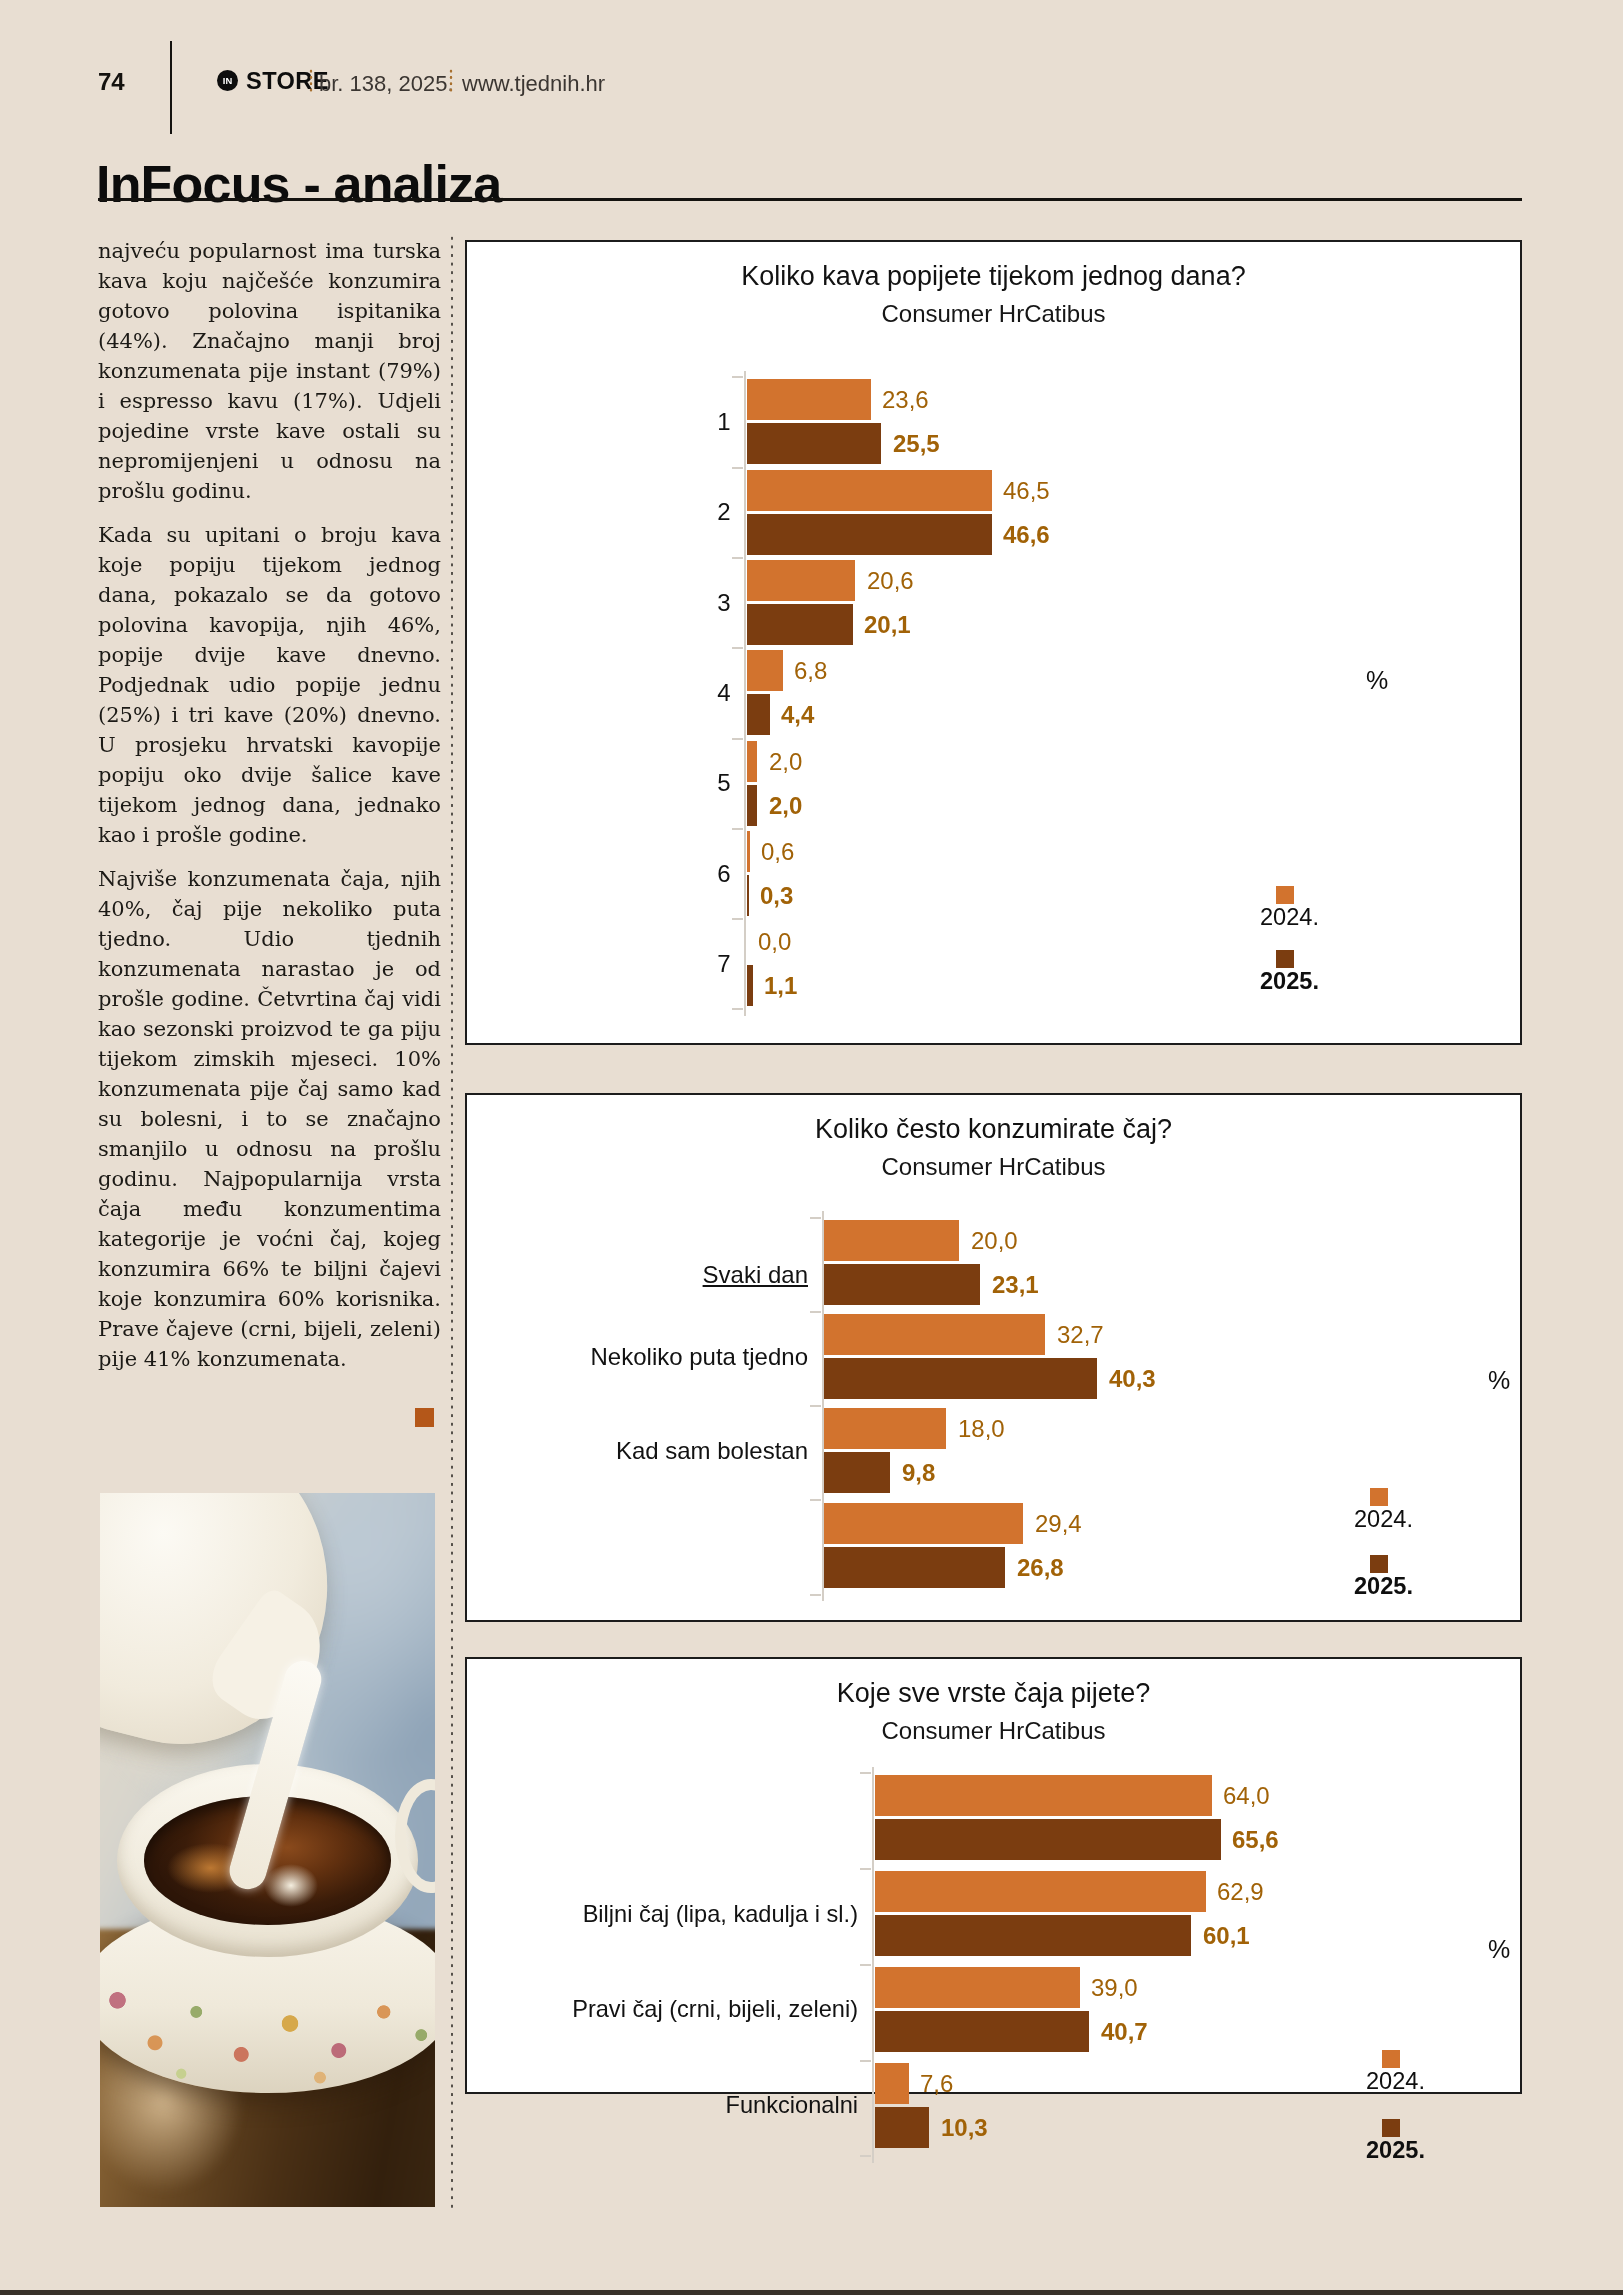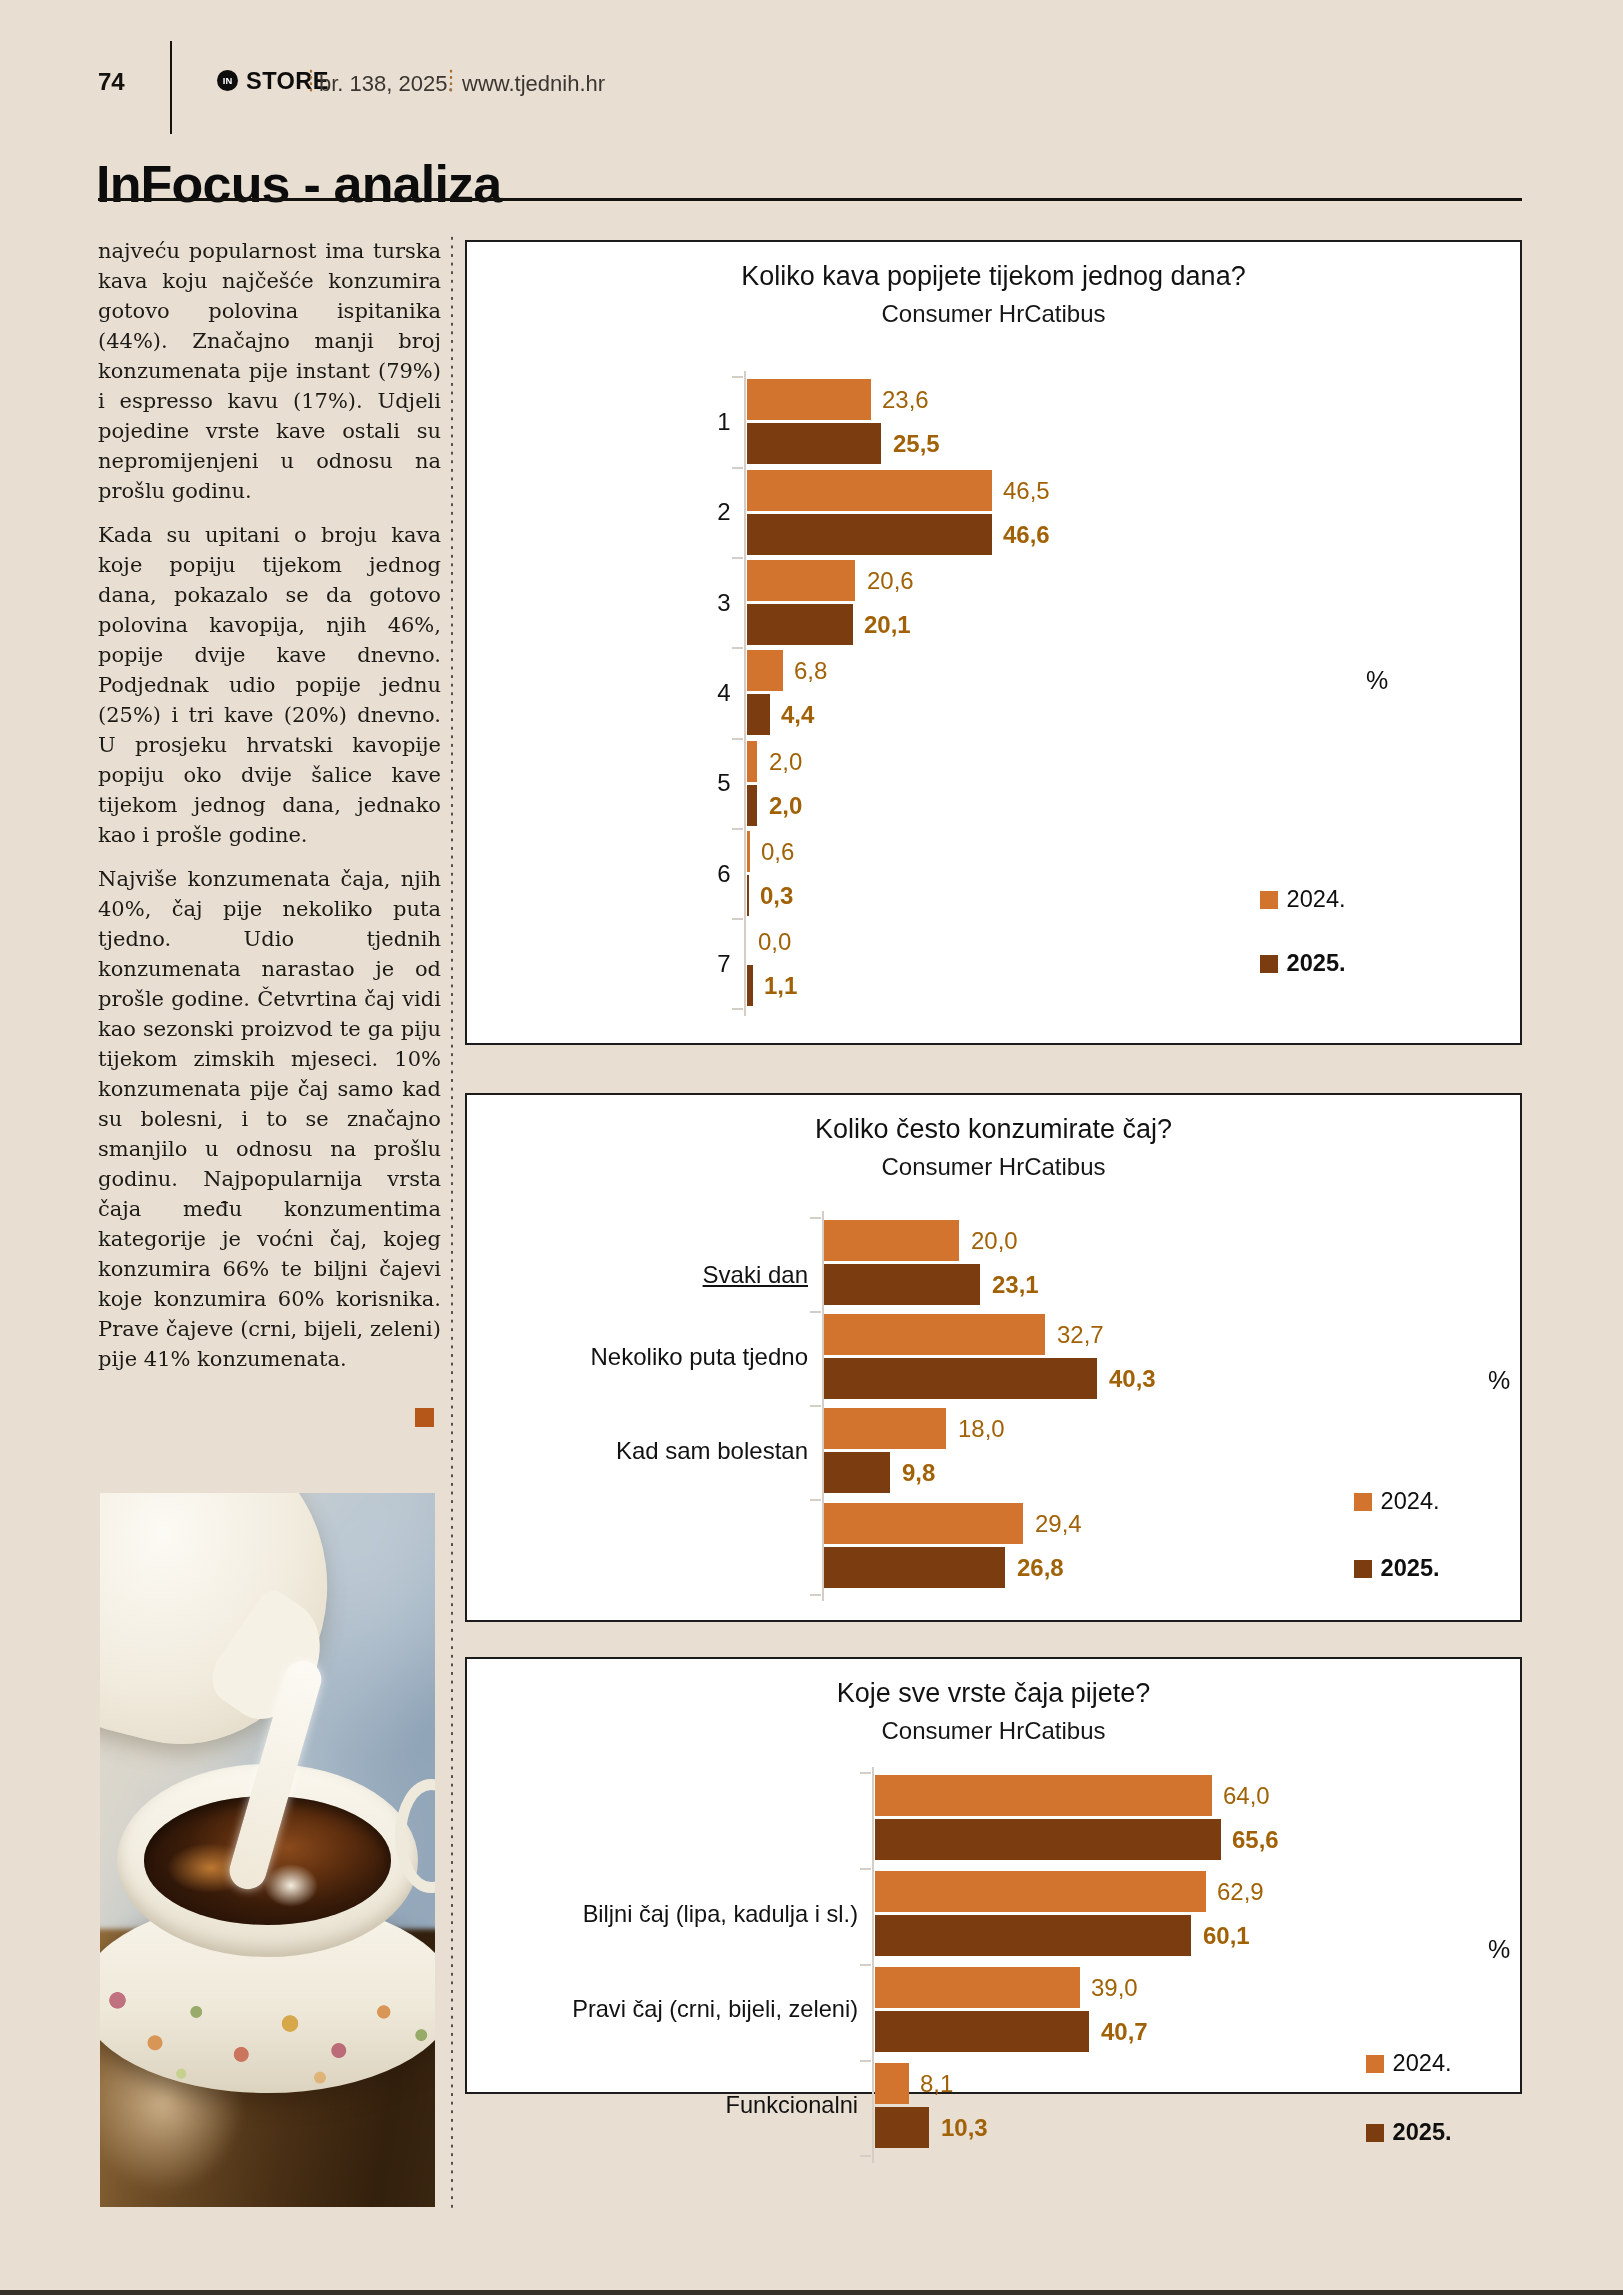--- a/index.html
+++ b/index.html
@@ -109,21 +109,21 @@
   .bar2024{background:var(--orange,#d2732e);}
   .bar2025{background:var(--brown,#7b3d10);}
   .val-label{position:absolute;height:41px;line-height:41px;font-size:24px;color:#a16207;white-space:nowrap;}
   .val-label.bold{font-weight:700;}
   .unit{position:absolute;font-size:25px;color:#0f0f0f;}
   .u1{left:899px;top:424px;} .u2{left:1021px;top:271px;} .u3{left:1021px;top:276px;}
   .legend{position:absolute;width:204px;}
   .l1{left:793px;top:644px;height:102px;}
   .l2{left:887px;top:393px;height:106px;}
   .l3{left:899px;top:391px;height:110px;}
-  .legend-row{position:absolute;left:0;display:flex;align-items:center;white-space:nowrap;}
+  .legend-row{position:absolute;left:0;display:flex;align-items:center;white-space:nowrap;flex-direction:column;}
   .swatch{width:18px;height:18px;margin-right:8.6px;flex:0 0 auto;}
   .legend-label{font-size:23.6px;color:#0f0f0f;}
   .legend-label.bold{font-weight:700;}
 
   .page-bottom{left:0;right:0;bottom:0;height:5.5px;background:#38312a;}
 </style>
 </head>
 <body>
 
 <div id="page">
@@ -287,21 +287,21 @@
         <div class="val-label" style="left: 750px; top: 212px;">62,9</div>
         <div class="bar bar2025" style="left: 408px; top: 256px; width: 316px;"></div>
         <div class="val-label bold" style="left: 736px; top: 256px;">60,1</div>
         <div class="cat-label" style="left: 0px; top: 305px; width: 391px; height: 90px;">Pravi čaj (crni, bijeli, zeleni)</div>
         <div class="bar bar2024" style="left: 408px; top: 308px; width: 205px;"></div>
         <div class="val-label" style="left: 624px; top: 308px;">39,0</div>
         <div class="bar bar2025" style="left: 408px; top: 352px; width: 214px;"></div>
         <div class="val-label bold" style="left: 634px; top: 352px;">40,7</div>
         <div class="cat-label" style="left: 0px; top: 401px; width: 391px; height: 90px;">Funkcionalni</div>
         <div class="bar bar2024" style="left: 408px; top: 404px; width: 34px;"></div>
-        <div class="val-label" style="left: 453px; top: 404px;">8,1</div>
+        <div class="val-label" style="left: 453px; top: 404px;">7,6</div>
         <div class="bar bar2025" style="left: 408px; top: 448px; width: 54px;"></div>
         <div class="val-label bold" style="left: 474px; top: 448px;">10,3</div>
       </div>
     <div class="unit u3">%</div>
     <div class="legend l3">
         <div class="legend-row" style="top: 0px;">
           <div class="swatch" style="background: rgb(210, 115, 46);"></div>
           <div class="legend-label">2024.</div>
         </div>
         <div class="legend-row" style="top: 69px;">

